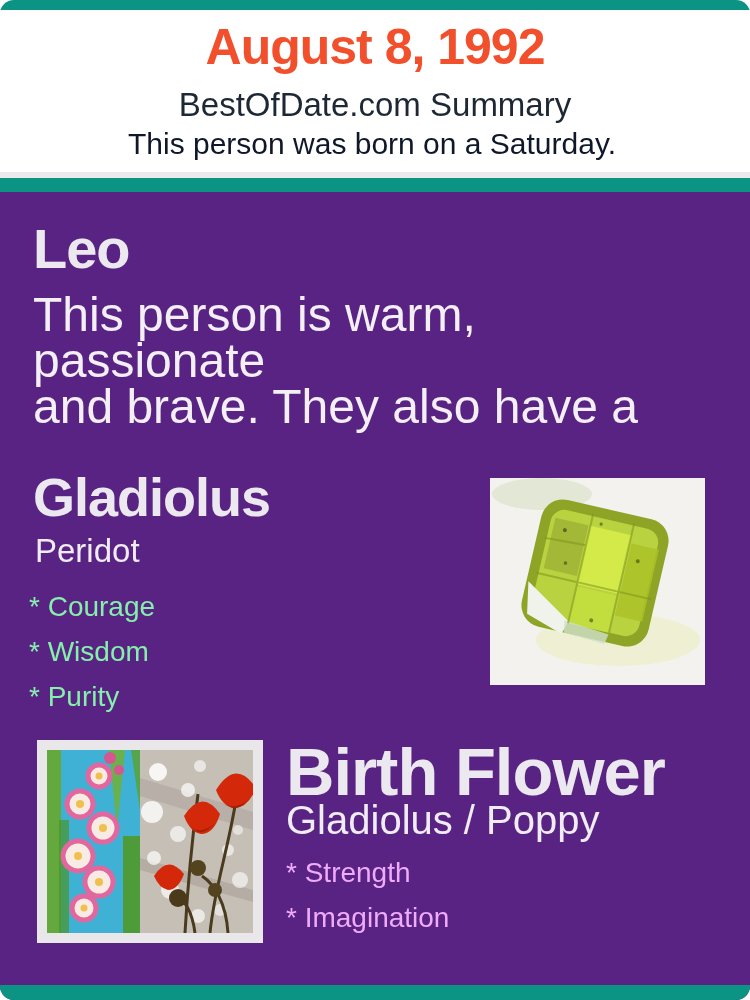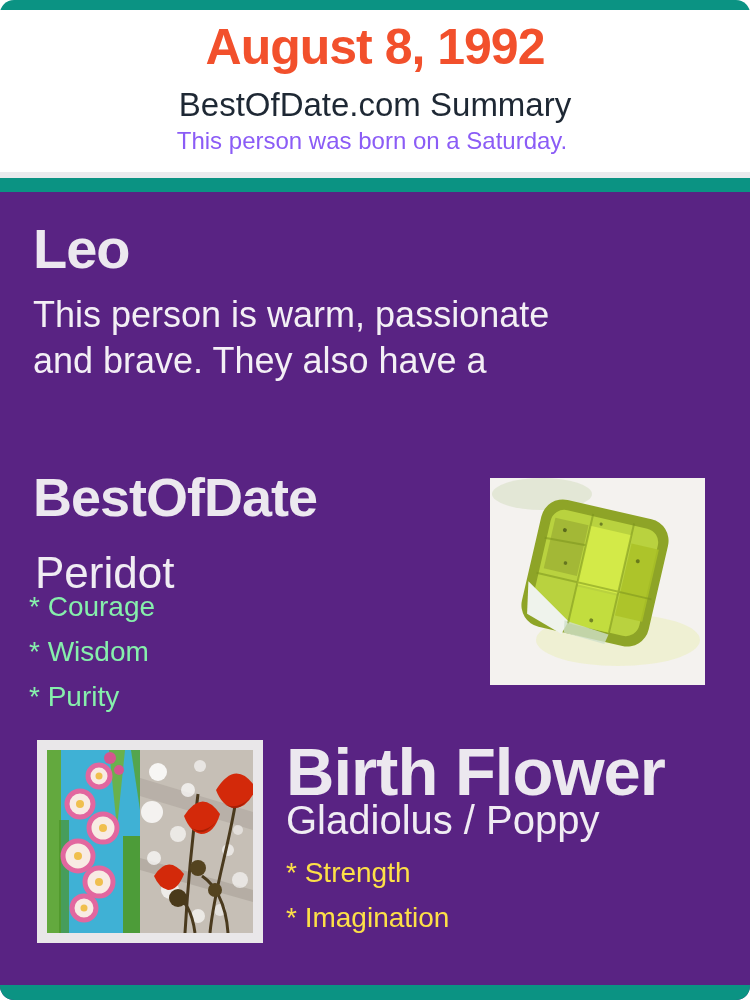--- a/index.html
+++ b/index.html
@@ -11,39 +11,39 @@
   }
   .accent-bar{position:absolute;left:0;width:750px;background:#0b9383;}
   .bar-top{top:0;height:10px;}
   .bar-divider{top:178px;height:14px;}
   .bar-bottom{top:985px;height:15px;}
   .gray-strip{position:absolute;left:0;top:172px;width:750px;height:6px;background:#eaeaed;}
 
   .header{position:absolute;left:0;top:10px;width:750px;text-align:center;}
   .date-title{position:absolute;left:0;top:8px;width:750px;font-size:50px;font-weight:bold;color:#f2502c;letter-spacing:-1px;}
   .site-summary{position:absolute;left:0;top:76px;width:750px;font-size:33px;color:#1e2834;text-align:center;}
-  .born-line{position:absolute;left:0;top:117px;width:744px;font-size:24px;color:#8b5cf6;}
+  .born-line{position:absolute;left:0;top:117px;width:744px;font-size:30px;color:#0f172a;}
 
   .purple-section{position:absolute;left:0;top:192px;width:750px;height:808px;background:#592383;padding-left:28px;}
 
   .h-big{position:absolute;font-weight:bold;color:#ece8ef;letter-spacing:-1px;line-height:1.1;}
   .zodiac-sign{left:33px;top:26px;font-size:56px;}
-  .zodiac-desc{position:absolute;left:33px;top:100px;width:680px;font-size:36px;line-height:46px;color:#f3eff5;}
+  .zodiac-desc{position:absolute;left:33px;top:100px;width:680px;font-size:48px;line-height:46px;color:#f3eff5;}
   .stone-heading{left:33px;top:276px;font-size:54px;}
-  .stone-name{position:absolute;left:35px;top:356px;font-size:44px;color:#f0ecf3;}
+  .stone-name{position:absolute;left:35px;top:340px;font-size:33px;color:#f0ecf3;}
   .stone-traits{position:absolute;left:29px;top:392px;font-size:28px;line-height:45px;color:#86efac;}
 
   .photo{position:absolute;box-shadow:0 0 0 0 transparent;}
   .stone-photo{left:490px;top:286px;width:215px;height:207px;}
   .flower-photo{left:37px;top:548px;width:226px;height:203px;background:#e9e7e9;padding:0;}
   .flower-photo svg{display:block;margin:10px;}
 
   .flower-heading{left:286px;top:543px;font-size:67px;}
   .flower-name{position:absolute;left:286px;top:606px;font-size:40px;color:#f0ecf3;}
-  .flower-traits{position:absolute;left:286px;top:658px;font-size:28px;line-height:45px;color:#fde047;}
+  .flower-traits{position:absolute;left:286px;top:658px;font-size:28px;line-height:45px;color:#f0abfc;}
 </style>
 </head>
 <body>
 
 <div class="page">
 
   <div class="accent-bar bar-top"></div>
 
   <div class="header">
     <div class="date-title">August 8, 1992</div>
@@ -55,21 +55,21 @@
   <div class="accent-bar bar-divider"></div>
 
   <div class="purple-section">
 
     <div class="h-big zodiac-sign">Leo</div>
     <div class="zodiac-desc">
       <div>This person is warm, passionate</div>
       <div>and brave. They also have a</div>
     </div>
 
-    <div class="h-big stone-heading">BestOfDate</div>
+    <div class="h-big stone-heading">Gladiolus</div>
     <div class="stone-name">Peridot</div>
     <div class="stone-traits">
       <div>* Courage</div>
       <div>* Wisdom</div>
       <div>* Purity</div>
     </div>
 
     <div class="photo stone-photo">
       <svg width="215" height="207" viewBox="0 0 215 207" xmlns="http://www.w3.org/2000/svg">
         <rect width="215" height="207" fill="#f4f2ef"></rect>

